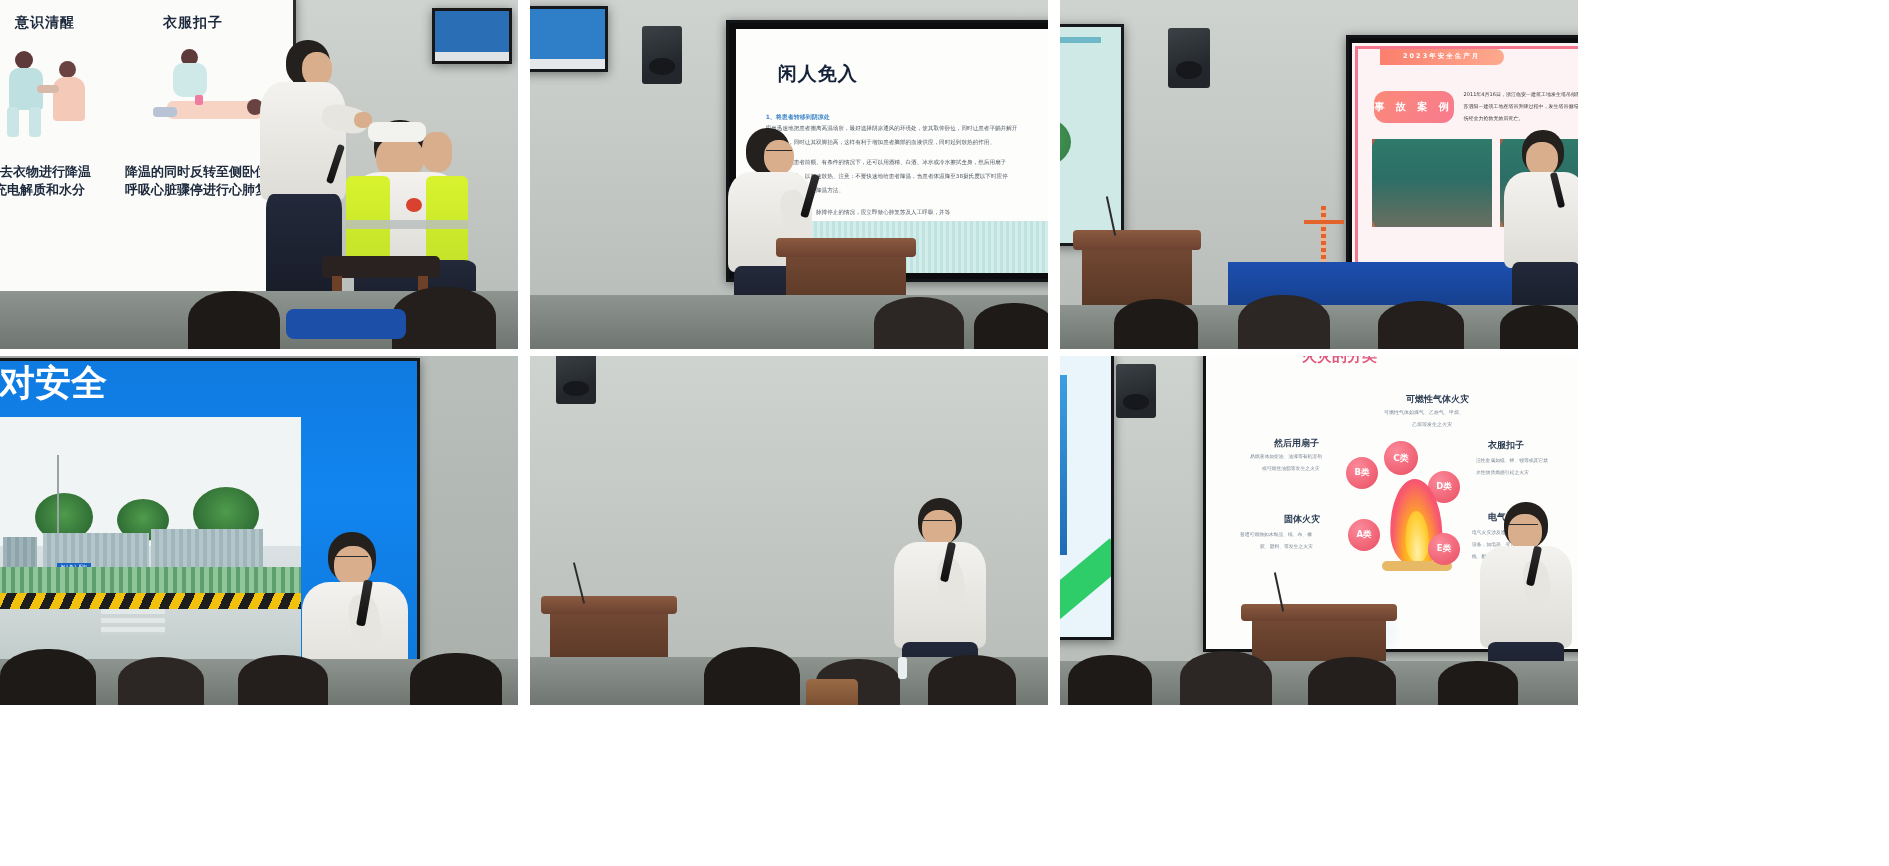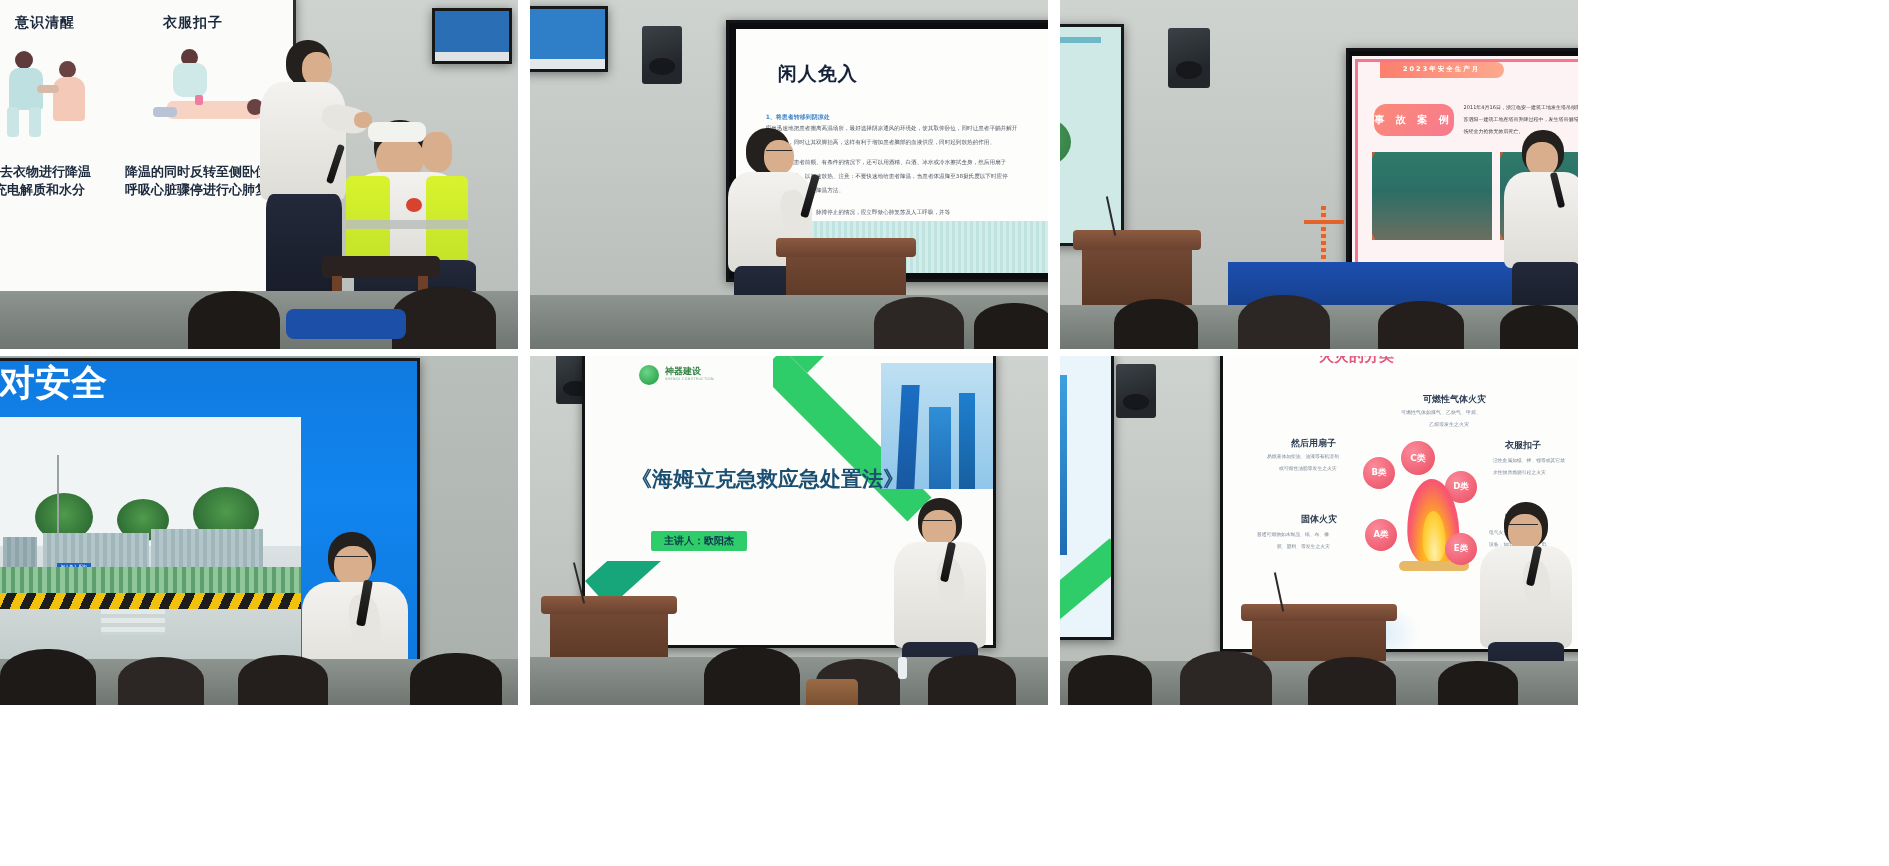--- a/index.html
+++ b/index.html
@@ -316,21 +316,21 @@
     <div class="wall"></div>
 
     <div class="screen" style="left:-58px; top:24px; width:122px; height:222px; background:#cfe9e7; border-color:#16181b;">
       <div style="position:absolute;left:6px;top:10px;width:90px;height:6px;background:#6fb8c8;"></div>
       <div style="position:absolute;left:6px;top:90px;width:60px;height:50px;
                   background:radial-gradient(circle at 50% 40%,#4e9e5a,#2f7a43);border-radius:50%;"></div>
     </div>
 
     <div class="speaker-box" style="left:108px; top:28px; width:42px; height:60px;"></div>
 
-    <div class="screen" style="left:286px; top:48px; width:268px; height:250px; border-color:#131417;padding-left:37px;">
+    <div class="screen" style="left:286px; top:35px; width:268px; height:250px; border-color:#131417;padding-left:37px;">
       <div class="slide" style="background:#fdf3f4; left:1%; top:2%; width:98%; height:96%;">
         <div style="position:absolute;inset:3px;border:3px solid #f4778d;"></div>
 
         <div class="cn ribbon" style="left:28px; top:6px; width:124px; height:16px; font-size:6.5px;">2023年安全生产月</div>
 
         <div class="cn case-pill" style="left:22px; top:48px; width:80px; height:32px; font-size:10px;">事 故 案 例</div>
 
         <div class="cn case-text" style="left:112px; top:48px; font-size:5px; white-space:nowrap;">2011年4月16日，浙江临安一建筑工地发生塔吊倾覆事故造成5人死亡，同一天江</div>
         <div class="cn case-text" style="left:112px; top:60px; font-size:5px; white-space:nowrap;">苏泗阳一建筑工地在塔吊升降过程中，发生塔吊侧塌事故，现场3人死亡，2人重</div>
         <div class="cn case-text" style="left:112px; top:72px; font-size:5px; white-space:nowrap;">伤经全力抢救无效后死亡。</div>
@@ -430,54 +430,20 @@
     <div class="aud b" style="left:118px; width:86px; height:48px;"></div>
     <div class="aud l" style="left:238px; width:90px; height:50px;"></div>
     <div class="aud" style="left:410px; width:92px; height:52px;"></div>
   </div>
 
   <div class="panel" style="left:530px; top:356px; width:518px; height:349px;">
     <div class="wall"></div>
 
     <div class="speaker-box" style="left:26px; top:-4px; width:40px; height:52px;"></div>
 
-    <div class="screen" style="left:52px; top:-4px; width:414px; height:296px; border-color:#121315;">
-      <div class="slide" style="left:0; top:0; width:100%; height:100%; background:#fcfcfb;">
-
-        <div class="logo5-mark" style="left:54px; top:10px; width:20px; height:20px;"></div>
-        <div class="cn logo5-text" style="left:80px; top:10px; font-size:9px;">神器建设</div>
-        <div class="cn" style="position:absolute;left:80px;top:22px;font-size:3.4px;color:#7aa98a;letter-spacing:.4px;">SHENQI CONSTRUCTION</div>
-
-        <div style="position:absolute;right:-10px;top:-20px;width:230px;height:200px;overflow:hidden;">
-          <div style="position:absolute;left:10px;top:14px;width:210px;height:34px;
-                      background:#2fcc6a;transform:rotate(45deg);transform-origin:left top;"></div>
-          <div style="position:absolute;left:10px;top:14px;width:150px;height:34px;
-                      background:#2fcc6a;transform:rotate(-45deg);transform-origin:left top;"></div>
-        </div>
-
-        <div style="position:absolute;right:0;top:8px;width:112px;height:126px;
-                    background:linear-gradient(180deg,#bfe0f2 0%,#8fc6ea 100%);overflow:hidden;">
-          <div style="position:absolute;left:18px;top:22px;width:18px;height:104px;
-                      background:linear-gradient(180deg,#1b6fc4 0%,#1858a0 100%);transform:skewX(-3deg);"></div>
-          <div style="position:absolute;left:48px;top:44px;width:22px;height:82px;
-                      background:linear-gradient(180deg,#2f8fd8 0%,#1f6cb4 100%);"></div>
-          <div style="position:absolute;left:78px;top:30px;width:16px;height:96px;
-                      background:linear-gradient(180deg,#1f7fcf 0%,#175f9f 100%);"></div>
-        </div>
-
-        <div style="position:absolute;left:-30px;bottom:-36px;width:200px;height:120px;overflow:hidden;">
-          <div style="position:absolute;left:30px;top:20px;width:210px;height:36px;
-                      background:#17a67a;transform:rotate(-42deg);transform-origin:left top;"></div>
-        </div>
-
-        <div class="cn title5" style="left:46px; top:110px; font-size:21px;">《海姆立克急救应急处置法》</div>
-
-        <div class="cn name-pill" style="left:66px; top:176px; width:96px; height:20px; font-size:10px;">主讲人：欧阳杰</div>
-      </div>
-    </div>
 
     <div class="person" style="left:362px; top:142px; width:120px; height:214px;">
       <div class="head" style="left:26px; top:0px; width:44px; height:46px;"></div>
       <div class="face" style="left:30px; top:12px; width:34px; height:36px;"></div>
       <div style="position:absolute;left:30px;top:22px;width:30px;height:5px;border-top:1.5px solid #2c2c2c;"></div>
       <div class="torso-white" style="left:2px; top:44px; width:92px; height:106px;"></div>
       <div class="arm" style="left:46px; top:60px; width:26px; height:50px; transform:rotate(-8deg);"></div>
       <div class="mic" style="left:52px; top:44px; width:8px; height:40px; transform:rotate(12deg);"></div>
       <div class="torso-dark" style="left:10px; top:144px; width:76px; height:72px;"></div>
     </div>
@@ -500,21 +466,21 @@
 
     <div class="screen" style="left:-66px; top:-4px; width:120px; height:288px; background:#eaf4fb; border-color:#131417;">
       <div style="position:absolute;left:0;top:20px;width:70px;height:180px;
                   background:linear-gradient(180deg,#3c9fe0 0%,#1f6cb4 100%);"></div>
       <div style="position:absolute;left:-10px;bottom:24px;width:150px;height:30px;
                   background:#2fcc6a;transform:rotate(-40deg);"></div>
     </div>
 
     <div class="speaker-box" style="left:56px; top:8px; width:40px; height:54px;"></div>
 
-    <div class="screen" style="left:160px; top:-6px; width:398px; height:302px; border-color:#111214;">
+    <div class="screen" style="left:143px; top:-6px; width:398px; height:302px; border-color:#111214;">
       <div class="slide" style="left:0; top:0; width:100%; height:100%; background:#fdfdfc;">
 
         <div class="cn logo6" style="left:96px; top:-6px; font-size:15px;">火灾的分类</div>
 
         <div class="cn flabel" style="left:200px; top:40px; font-size:9px;">可燃性气体火灾</div>
         <div class="cn fdesc" style="left:178px; top:56px; font-size:5px;">可燃性气体如煤气、乙炔气、甲烷、</div>
         <div class="cn fdesc" style="left:206px; top:68px; font-size:5px;">乙烷等发生之火灾</div>
         <div class="cn fclass" style="left:178px; top:88px; width:34px; height:34px; font-size:9px;">C类</div>
 
         <div class="cn flabel" style="left:68px; top:84px; font-size:9px;">然后用扇子</div>

